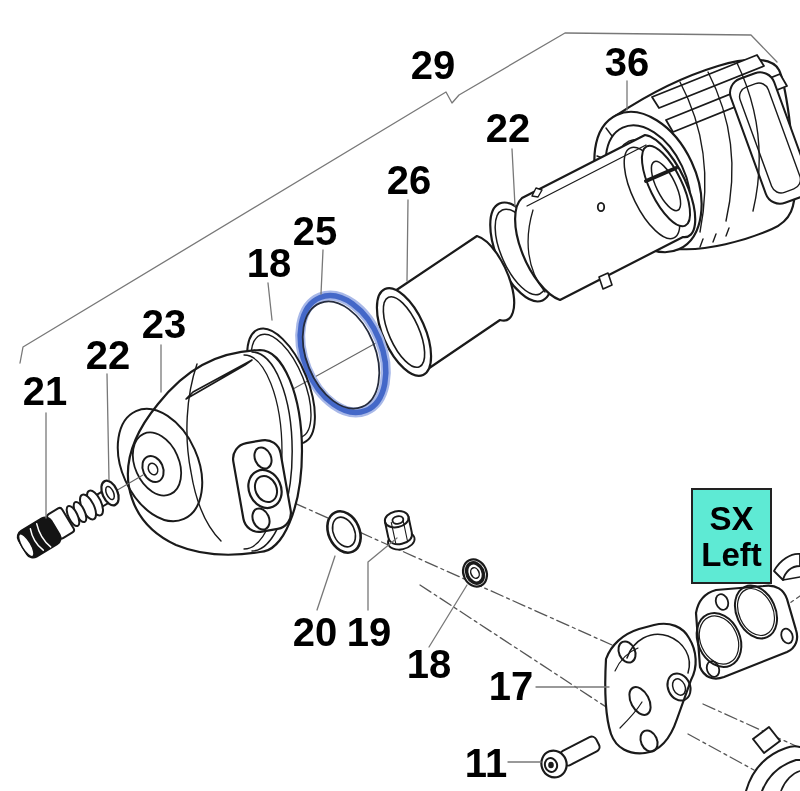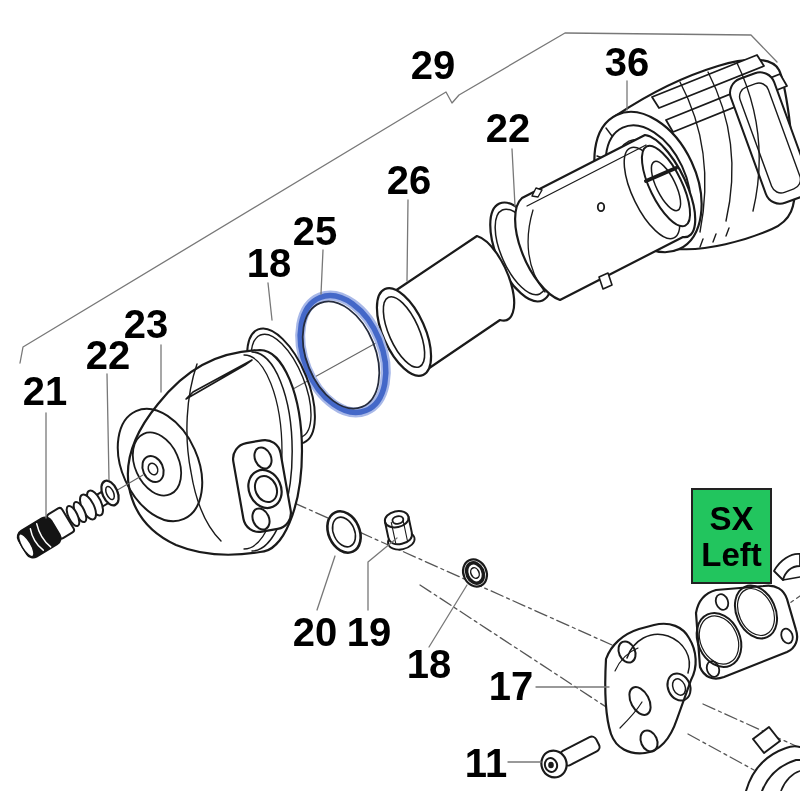--- a/index.html
+++ b/index.html
@@ -2,21 +2,21 @@
 <html><head>
 <meta charset="utf-8">
 <style>
   html,body{margin:0;padding:0;background:#fff;}
   .stage{position:relative;width:800px;height:791px;background:#fff;overflow:hidden;
          font-family:"Liberation Sans",sans-serif;}
   svg{position:absolute;left:0;top:0;}
   .callout{position:absolute;transform:translate(-50%,-50%);
            font:bold 40px/1 "Liberation Sans",sans-serif;color:#000;white-space:nowrap;text-align:right;}
   .side-box{position:absolute;left:691px;top:488px;width:77px;height:92px;
-            border:2px solid #222;background:#22c55e;display:flex;flex-direction:column;
+            border:2px solid #222;background:#5eead4;display:flex;flex-direction:column;
             align-items:center;justify-content:center;gap:3px;}
   .side-box .l1,.side-box .l2{font:bold 33px/1 "Liberation Sans",sans-serif;color:#000;}
 </style>
 </head>
 <body>
 
 <div class="stage">
 
 <svg width="800" height="791" viewBox="0 0 800 791">
   <g fill="none" stroke="#1a1a1a" stroke-width="2" stroke-linecap="round" stroke-linejoin="round">
@@ -216,21 +216,21 @@
   </g>
 </svg>
 
 <div class="callout" style="left:486px;top:763px">11</div>
 <div class="callout" style="left:511px;top:686px">17</div>
 <div class="callout" style="left:429px;top:664px">18</div>
 <div class="callout" style="left:369px;top:632px">19</div>
 <div class="callout" style="left:315px;top:632px">20</div>
 <div class="callout" style="left:45px;top:391px">21</div>
 <div class="callout" style="left:108px;top:355px">22</div>
-<div class="callout" style="left:146px;top:324px">23</div>
+<div class="callout" style="left:164px;top:324px">23</div>
 <div class="callout" style="left:269px;top:263px">18</div>
 <div class="callout" style="left:315px;top:231px">25</div>
 <div class="callout" style="left:409px;top:180px">26</div>
 <div class="callout" style="left:508px;top:128px">22</div>
 <div class="callout" style="left:627px;top:62px">36</div>
 <div class="callout" style="left:433px;top:65px">29</div>
 
 <div class="side-box">
   <span class="l1">SX</span>
   <span class="l2">Left</span>

